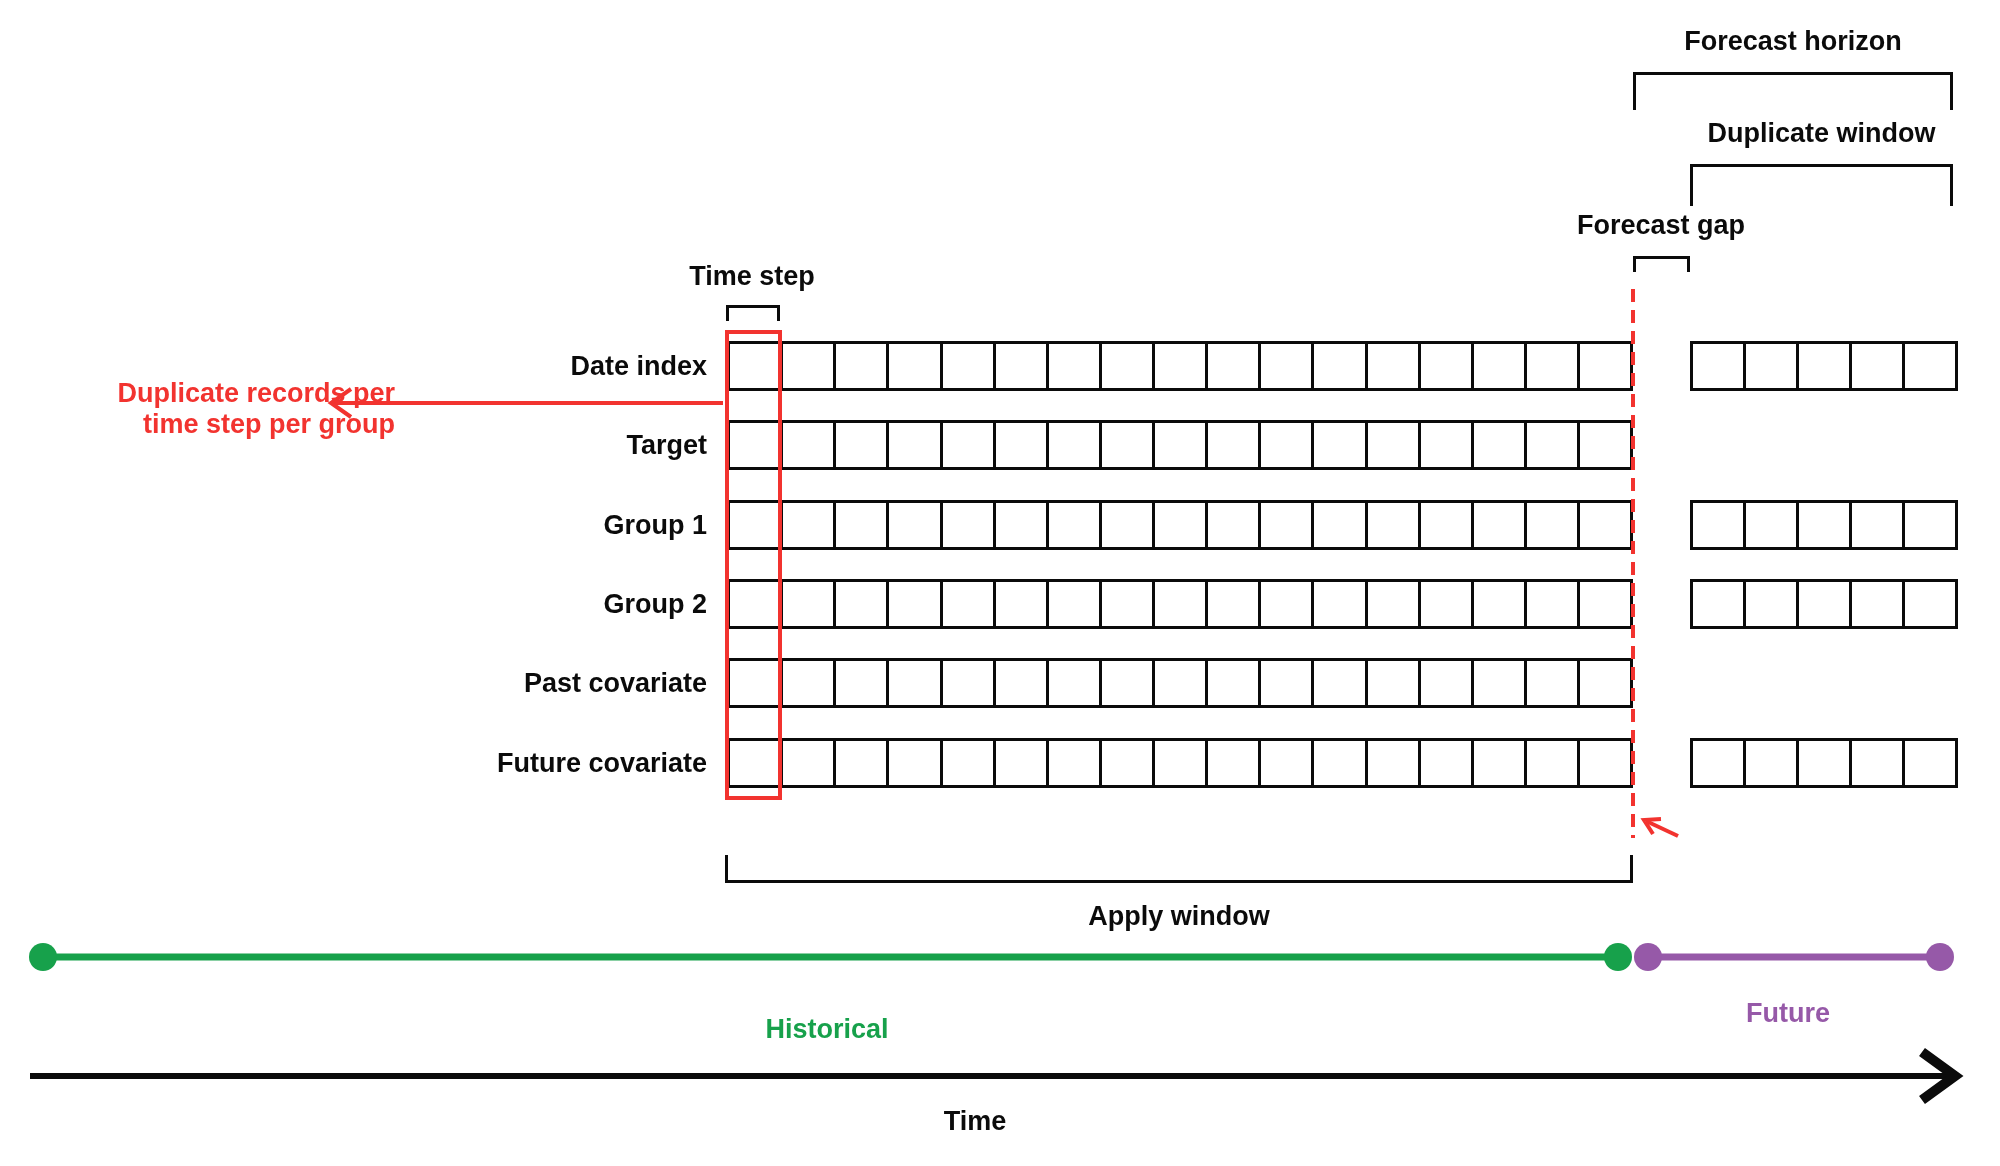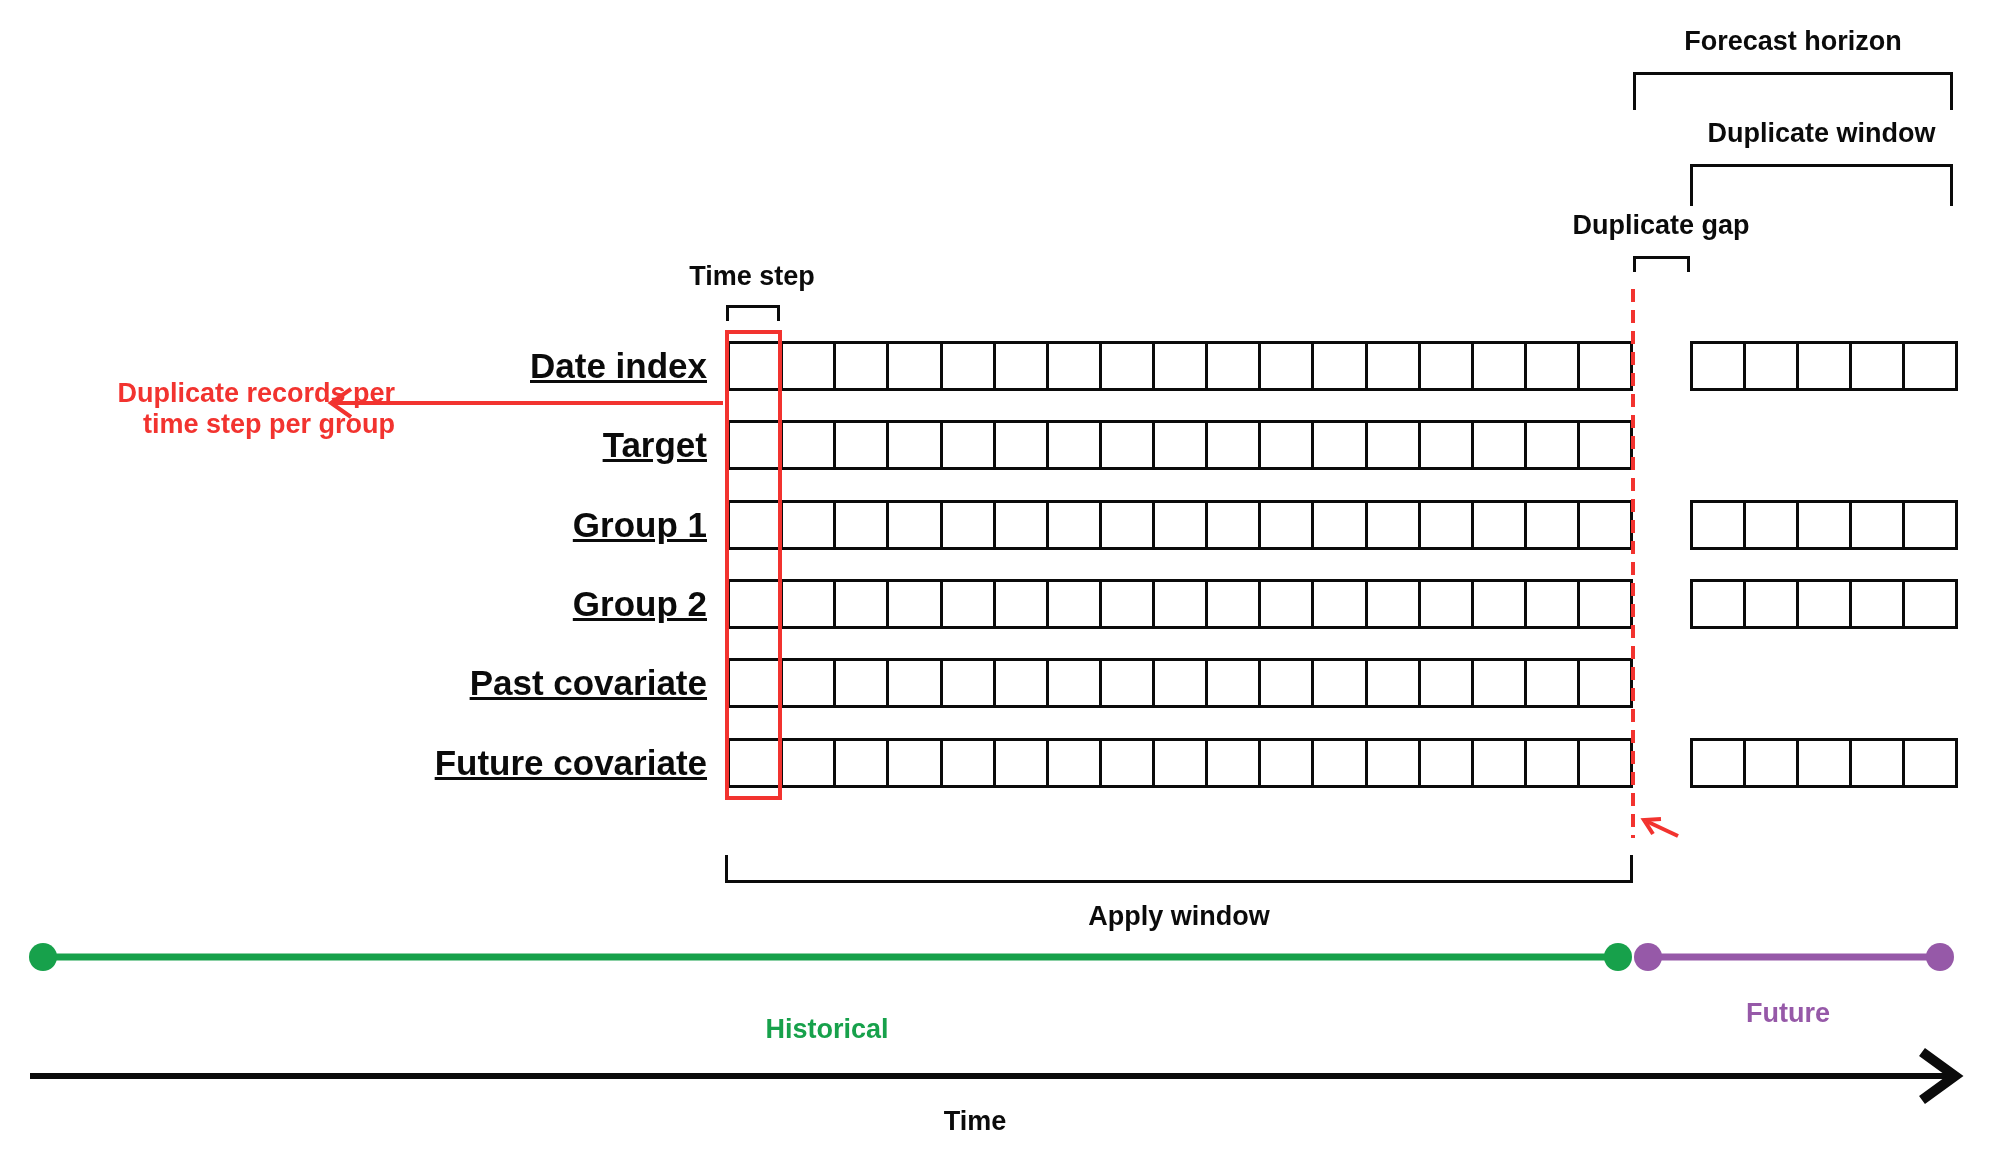--- a/index.html
+++ b/index.html
@@ -24,23 +24,22 @@
   .bracket-up{border-bottom:3px solid var(--black);border-left:3px solid var(--black);border-right:3px solid var(--black);}
   .grid-row{
     position:absolute;box-sizing:border-box;display:flex;
     border:3px solid var(--black);background:#ffffff;z-index:1;
   }
   .grid-cell{flex:1 1 0;border-right:3px solid var(--black);}
   .grid-cell:last-child{border-right:none;}
   .row-label{
     position:absolute;box-sizing:border-box;height:50px;
     display:flex;align-items:center;justify-content:flex-end;
-    font-size:35px;font-weight:700;color:var(--black);white-space:nowrap;
+    font-size:27px;font-weight:700;color:var(--black);white-space:nowrap;
     z-index:2;
-    text-decoration:underline;
   }
   #highlight-rect{
     border:4px solid var(--red);background:transparent;z-index:3;
   }
   #overlay-svg{position:absolute;left:0;top:0;z-index:4;pointer-events:none;}
   .stroke-red{stroke:var(--red);fill:none;}
   .stroke-green{stroke:var(--green);fill:none;}
   .fill-green{fill:var(--green);}
   .stroke-purple{stroke:var(--purple);fill:none;}
   .fill-purple{fill:var(--purple);}
@@ -50,21 +49,21 @@
 <body>
 
 <div id="canvas">
 
   <div class="lbl" style="left:1633px;top:26px;width:320px;">Forecast horizon</div>
   <div class="abs bracket-down" style="left:1633px;top:72px;width:320px;height:38px;"></div>
 
   <div class="lbl" style="left:1690px;top:118px;width:263px;">Duplicate window</div>
   <div class="abs bracket-down" style="left:1690px;top:164px;width:263px;height:42px;"></div>
 
-  <div class="lbl" style="left:1511px;top:210px;width:300px;">Duplicate gap</div>
+  <div class="lbl" style="left:1511px;top:210px;width:300px;">Forecast gap</div>
   <div class="abs bracket-down" style="left:1633px;top:256px;width:57px;height:16px;"></div>
 
   <div class="lbl" style="left:602px;top:261px;width:300px;">Time step</div>
   <div class="abs bracket-down" style="left:726px;top:305px;width:54px;height:16px;"></div>
 
   <div class="lbl red left" style="left:55px;top:378px;width:340px;">
     <div>Duplicate records per</div>
     <div>time step per group</div>
   </div>
 

